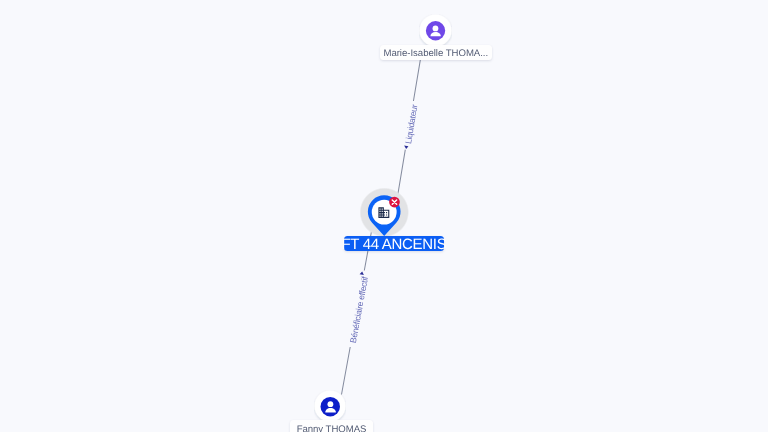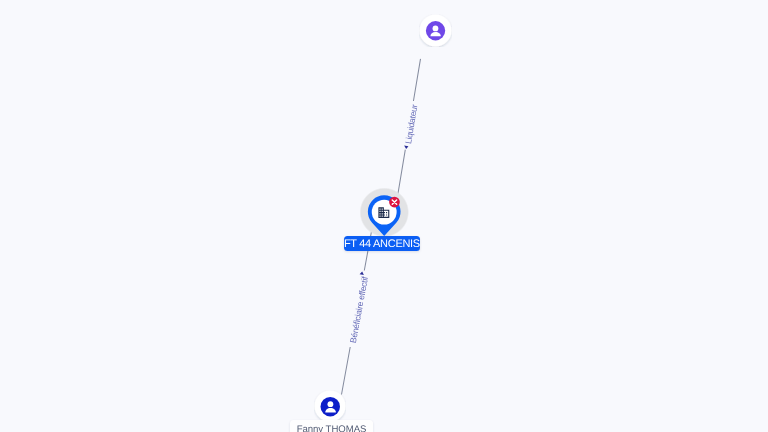--- a/index.html
+++ b/index.html
@@ -46,20 +46,21 @@
         </filter>
       </defs>
       <circle cx="16.5" cy="16.5" r="16" fill="#ffffff" filter="url(#sh1)"></circle>
       <g>
         <circle cx="16.55" cy="16.75" r="9.65" fill="#7048e8"></circle>
         <circle cx="16.45" cy="14.4" r="2.9" fill="#ffffff"></circle>
         <path d="M11.4,22.2 C11.4,19.6 13.5,17.9 16.5,17.9 C19.5,17.9 21.8,19.6 21.8,22.2 Z" fill="#ffffff"></path>
       </g>
     </svg>
   </div>
+  <div class="pill" style="left:379.8px;top:44.5px;width:112px;height:15px;padding-top:2.4px;box-sizing:border-box;">Marie-Isabelle THOMA...</div>
 
   <div class="node" style="left:359.8px;top:187.3px;width:50px;height:51px;">
     <svg width="50" height="51" viewBox="0 0 50 51" style="overflow:visible">
       <defs>
         <radialGradient id="haloGrad" cx="0.5" cy="0.5" r="0.5">
           <stop offset="0%" stop-color="#e2e3e5" stop-opacity="1"></stop>
           <stop offset="93.5%" stop-color="#e2e3e5" stop-opacity="1"></stop>
           <stop offset="100%" stop-color="#e2e3e5" stop-opacity="0"></stop>
         </radialGradient>
       </defs>
@@ -68,21 +69,21 @@
       <circle cx="24.2" cy="25.1" r="12.45" fill="#ffffff"></circle>
       <g transform="translate(17.31,18.5) scale(0.545,0.5944)">
         <path fill="#1b2a4a" d="M12 7V3H2v18h20V7H12zM6 19H4v-2h2v2zm0-4H4v-2h2v2zm0-4H4V9h2v2zm0-4H4V5h2v2zm4 12H8v-2h2v2zm0-4H8v-2h2v2zm0-4H8V9h2v2zm0-4H8V5h2v2zm10 12h-8v-2h2v-2h-2v-2h2v-2h-2V9h8v10zm-2-8h-2v2h2v-2zm0 4h-2v2h2v-2z"></path>
       </g>
       <g>
         <circle cx="34.45" cy="15.05" r="5.35" fill="#dc1440"></circle>
         <path d="M32.25,12.9 L36.65,17.3 M36.65,12.9 L32.25,17.3" stroke="#ffffff" stroke-width="1.45" stroke-linecap="round"></path>
       </g>
     </svg>
   </div>
-  <div class="pill blue" style="left:343.9px;top:235.7px;width:76px;height:15px;font-size:11px;letter-spacing:-0.3px;padding-top:2.2px;box-sizing:border-box;text-align:center;">FT 44 ANCENIS</div>
+  <div class="pill blue" style="left:343.9px;top:235.7px;width:100px;height:15px;font-size:15px;letter-spacing:-0.3px;padding-top:2.2px;box-sizing:border-box;text-align:center;">FT 44 ANCENIS</div>
 
   <div class="node" style="left:314.4px;top:389.8px;width:32px;height:32px;">
     <svg width="32" height="32" viewBox="0 0 32 32">
       <defs>
         <filter id="sh2" x="-60%" y="-60%" width="220%" height="220%">
           <feDropShadow dx="0" dy="1" stdDeviation="1.3" flood-color="#29345a" flood-opacity="0.2"></feDropShadow>
         </filter>
       </defs>
       <circle cx="16" cy="16" r="15.5" fill="#ffffff" filter="url(#sh2)"></circle>
       <g>

